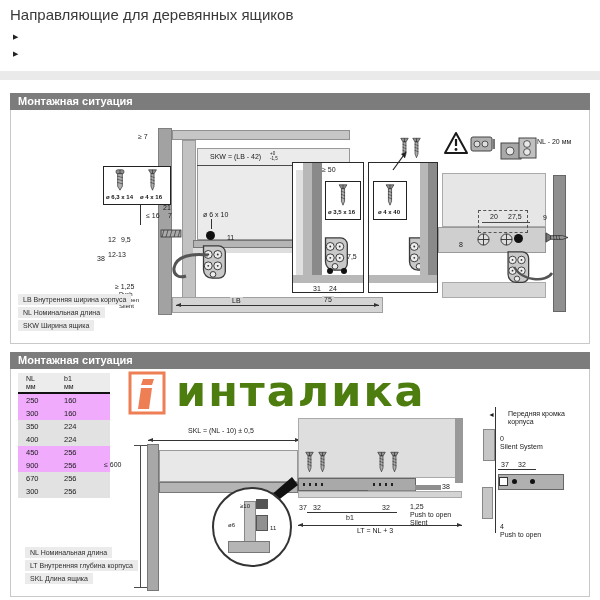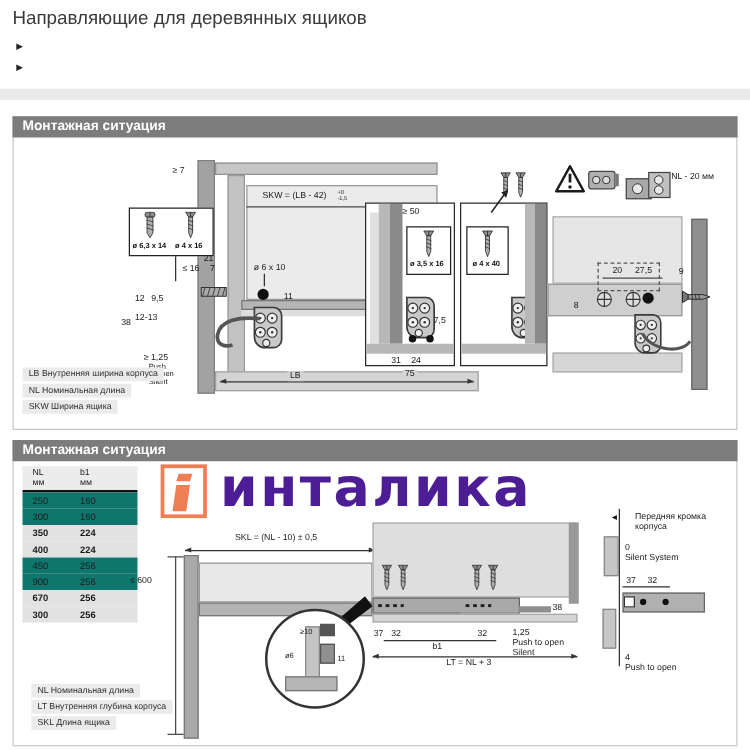--- a/index.html
+++ b/index.html
@@ -21,22 +21,22 @@
   .screwbox{position:absolute;background:#fff;border:1px solid #222;box-sizing:border-box;}
   .screwlbl{position:absolute;font-size:6px;font-weight:bold;color:#111;white-space:nowrap;}
   .dot{position:absolute;background:#111;border-radius:50%;}
   .frame{position:absolute;background:#fff;border:1px solid #2a2a2a;box-sizing:border-box;}
   .tbl{position:absolute;left:18px;top:373px;width:92px;}
   .tbl-head{position:relative;height:19px;background:#ececec;font-size:7px;}
   .tbl-rule{height:2px;background:#111;}
   .tbl-row{height:13px;line-height:13px;font-size:7.5px;display:flex;}
   .tbl-row .c1{width:46px;padding-left:8px;box-sizing:border-box;}
   .tbl-row .c2{width:46px;}
-  .rowa{background:#0f766e;} .rowb{background:#e2e2e2;font-weight:bold;}
-  .wm-text{position:absolute;left:176px;top:366px;font-size:43px;font-weight:bold;color:#4c1d95;
+  .rowa{background:#f0abfc;} .rowb{background:#e2e2e2;}
+  .wm-text{position:absolute;left:176px;top:366px;font-size:43px;font-weight:bold;color:#4d7c0f;
            letter-spacing:2px;font-family:"DejaVu Sans",sans-serif;}
   .detail-circle{position:absolute;left:212px;top:487px;width:80px;height:80px;border:2px solid #333;
                  border-radius:50%;background:#fff;box-sizing:border-box;overflow:hidden;}
   .arr-l{position:absolute;width:0;height:0;border-top:2.5px solid transparent;
          border-bottom:2.5px solid transparent;border-right:5px solid #333;}
   .arr-r{position:absolute;width:0;height:0;border-top:2.5px solid transparent;
          border-bottom:2.5px solid transparent;border-left:5px solid #333;}
 </style>
 </head>
 <body>

